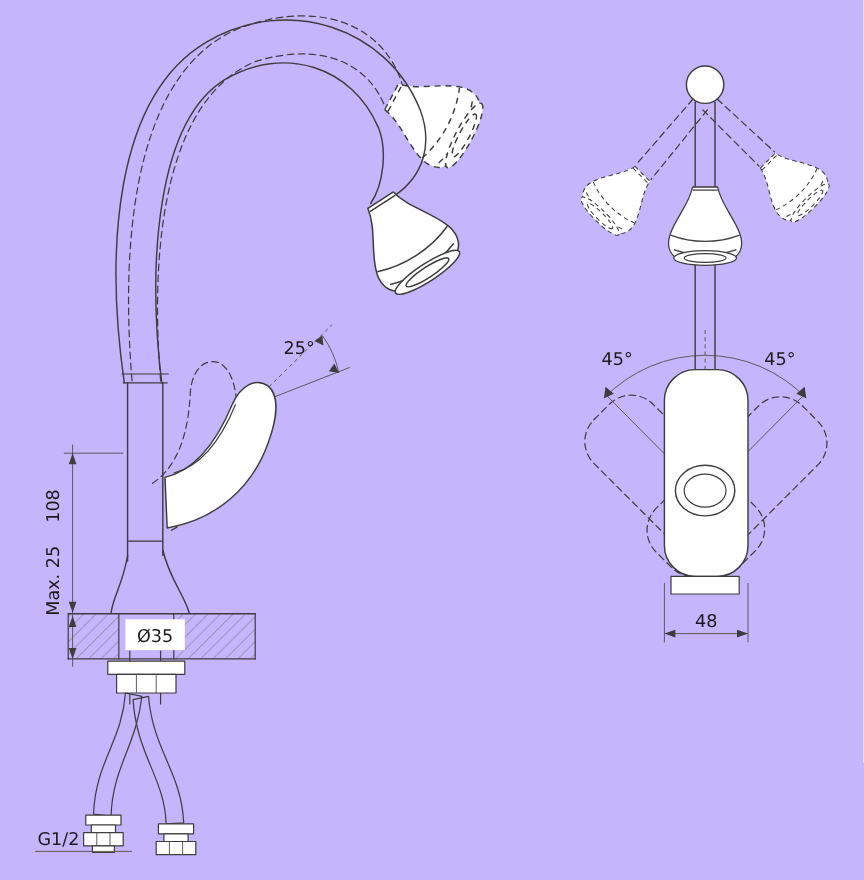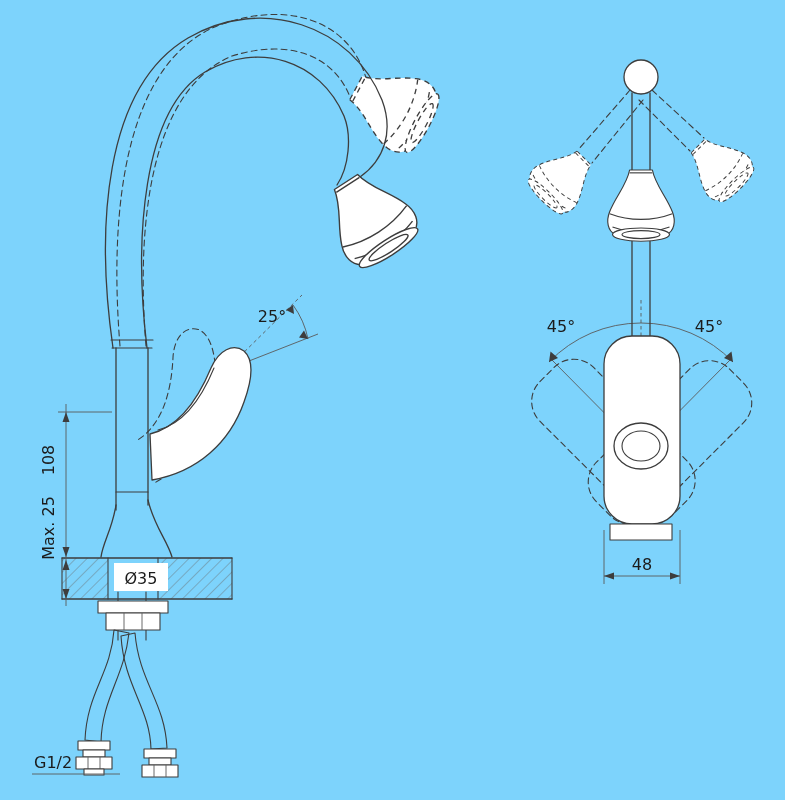--- a/index.html
+++ b/index.html
@@ -1,19 +1,19 @@
 <!DOCTYPE html>
 <html><head>
 <meta charset="utf-8">
 <style>
   html,body { margin:0; padding:0; background:#ffffff; }
   .canvas {
     position:relative;
     width:785px; height:800px;
-    background:#7dd3fc;
+    background:#c4b5fd;
     overflow:hidden;
     font-family:"DejaVu Sans", sans-serif;
   }
   svg { position:absolute; left:0; top:0; }
   .ln      { fill:none; stroke:#3d3d3d; stroke-width:1.3; stroke-linecap:round; stroke-linejoin:round; }
   .ln2     { fill:none; stroke:#3d3d3d; stroke-width:1.1; stroke-linecap:round; stroke-linejoin:round; }
   .thin    { fill:none; stroke:#5a5a5a; stroke-width:0.9; }
   .dash    { stroke-dasharray:6 4; }
   .dashsm  { stroke-dasharray:3.5 3; }
   .wfill   { fill:#ffffff; }

